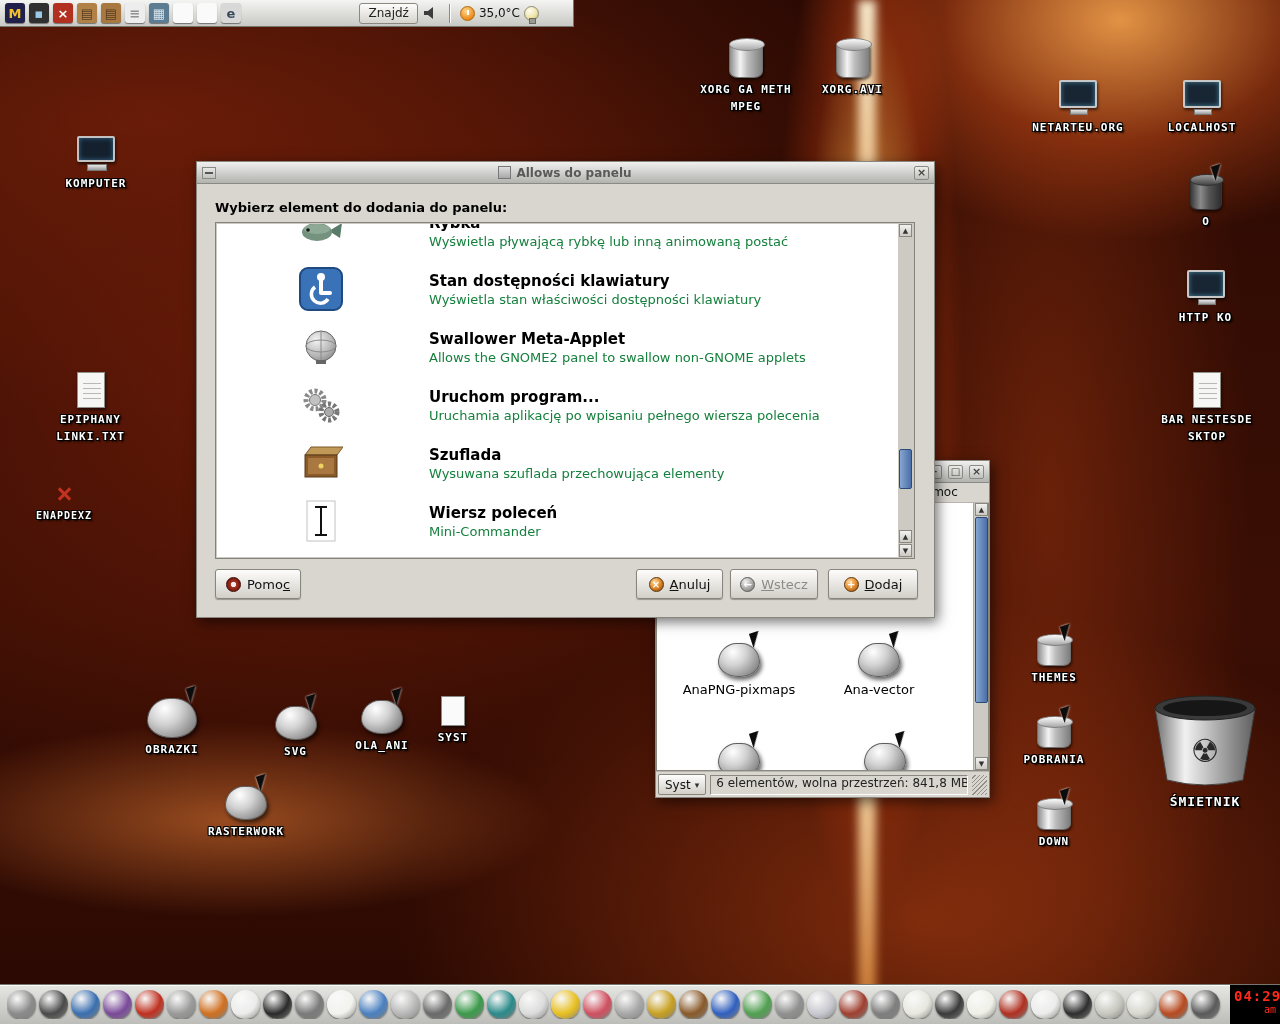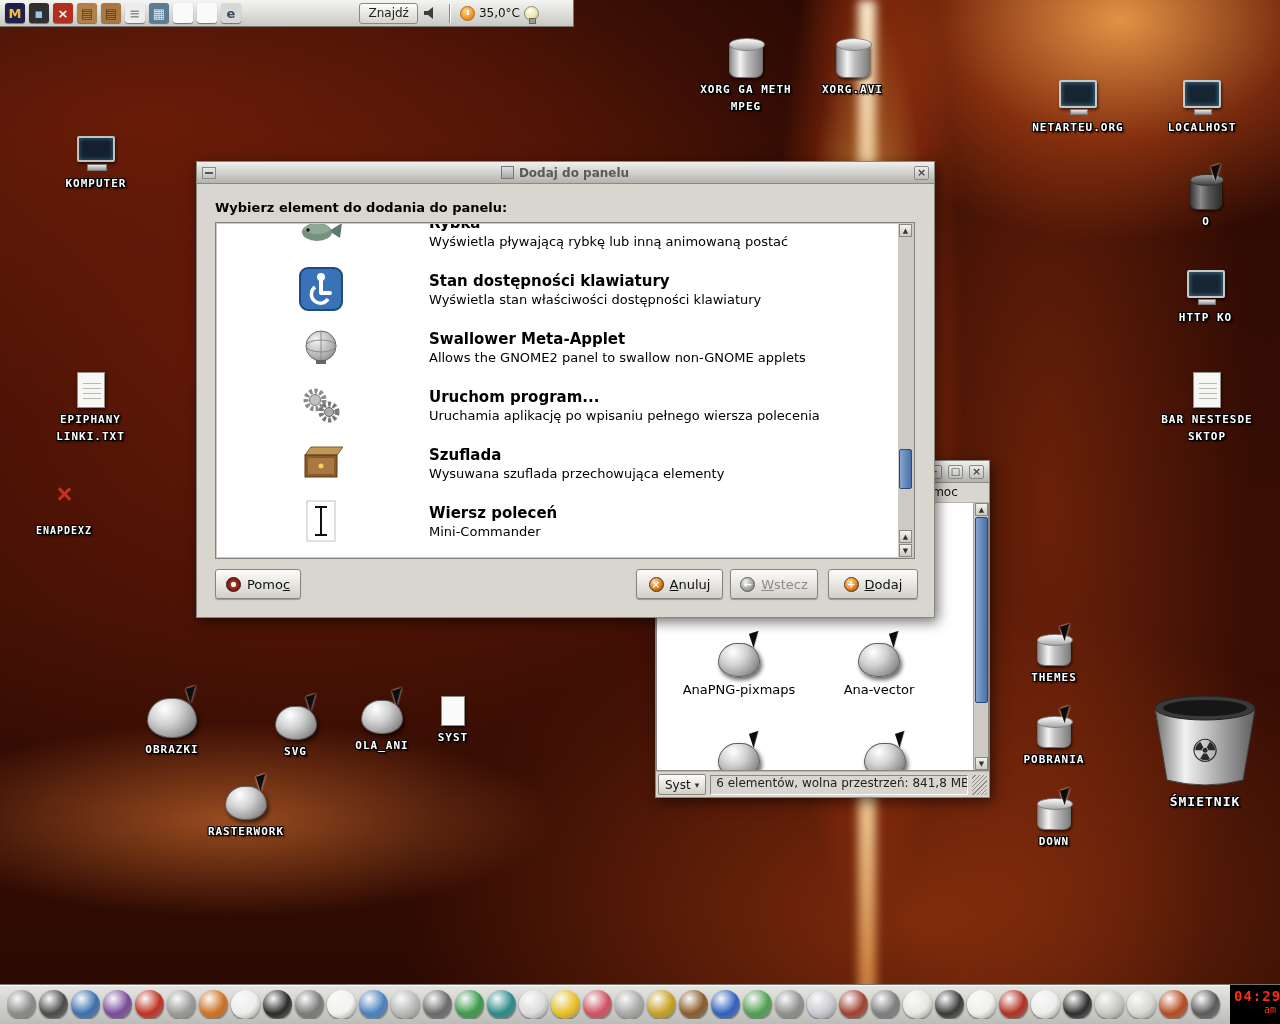--- a/index.html
+++ b/index.html
@@ -36,21 +36,21 @@
   .clock-ico { width:15px; height:15px; border-radius:50%; border:1px solid #b06a10;
     background:radial-gradient(circle at 40% 32%, #ffd890, #ef9020 65%, #c06810); position:relative; }
   .clock-ico::after { content:""; position:absolute; left:6px; top:3px; width:2px; height:5px; background:#fff; }
   .temp { font:12px "DejaVu Sans",sans-serif; color:#111; }
   .bulb { width:15px; height:15px; border-radius:50%;
     background:radial-gradient(circle at 38% 30%, #fffdf0, #efe4a8 55%, #b8ab6a); border:1px solid #8a8a7a; position:relative; }
   .bulb::after { content:""; position:absolute; left:4px; bottom:-4px; width:5px; height:4px; background:#9a9a92; border:1px solid #6a6a62; }
 
   
   .dicon { position:absolute; display:flex; flex-direction:column; align-items:center; gap:4px; z-index:2; cursor:default; }
-  .dicon.drow { gap:21px; }
+  .dicon.drow { gap:6px; }
   .dlabel { font-family:"DejaVu Sans Mono",monospace; font-weight:bold; font-size:11px; letter-spacing:1px;
     line-height:1.5; color:#fff; text-align:center; white-space:pre-line;
     text-shadow:1px 1px 0 #000, -1px -1px 0 #000, 1px -1px 0 #000, -1px 1px 0 #000, 2px 2px 2px #000; }
   .ic-computer { width:38px; height:26px; border:2px solid #c2c2c2; border-radius:2px; background:#14202e;
     box-shadow:inset 0 0 5px #3a6a8a, 1px 2px 3px rgba(0,0,0,.6); position:relative; margin-bottom:10px; }
   .ic-computer::after { content:""; position:absolute; left:8px; bottom:-11px; width:18px; height:5px;
     background:linear-gradient(#e8e8e8,#9a9a9a); border:1px solid #777; }
   .ic-monitor { width:38px; height:28px; border:2px solid #c8c8c8; border-radius:2px; background:#182634;
     box-shadow:inset 0 0 5px #46809a, 1px 2px 3px rgba(0,0,0,.6); position:relative; margin-bottom:8px; }
   .ic-monitor::after { content:""; position:absolute; left:9px; bottom:-9px; width:16px; height:4px;
@@ -103,21 +103,21 @@
   .dialog { position:absolute; left:196px; top:161px; width:739px; height:457px; z-index:20;
     background:#d9d6d0; border:1px solid #88867e; box-shadow:3px 4px 12px rgba(0,0,0,.55); }
   .prompt { position:absolute; left:18px; top:38px; font:bold 13px "DejaVu Sans",sans-serif; color:#000; }
   .listbox { position:absolute; left:18px; top:60px; width:700px; height:337px;
     border:1px solid #84827a; background:#cdcac4; }
   .list-view { position:absolute; left:1px; top:1px; right:16px; bottom:1px; background:#fff; overflow:hidden; }
   .litem { height:58px; display:flex; align-items:center; }
   .li-icon { width:48px; height:48px; margin-left:80px; display:flex; align-items:center; justify-content:center; flex:none; }
   .li-text { margin-left:84px; }
   .li-title { font:bold 15px "DejaVu Sans",sans-serif; color:#000; }
-  .li-desc { font:13px "DejaVu Sans",sans-serif; color:#000000; margin-top:2px; }
+  .li-desc { font:13px "DejaVu Sans",sans-serif; color:#15803d; margin-top:2px; }
   .vscroll { position:absolute; top:1px; bottom:1px; right:1px; width:15px; background:#cdcac4; }
   .sb-btn { position:absolute; left:1px; width:13px; height:13px; background:linear-gradient(#f2f2f0,#ccc9c2);
     border:1px solid #8a887f; display:flex; align-items:center; justify-content:center; font-size:7px; color:#333; }
   .sb-up { top:0; } .sb-up::before { content:"▲"; }
   .sb-dn1 { bottom:14px; } .sb-dn1::before { content:"▲"; }
   .sb-dn2 { bottom:0; } .sb-dn2::before { content:"▼"; }
   .sb-thumb { position:absolute; left:1px; width:13px; border:1px solid #2a4a78; border-radius:2px;
     background:linear-gradient(90deg,#86a6d2,#4a6fa8); }
   .dlg-thumb { top:225px; height:40px; }
   .btn { position:absolute; bottom:18px; height:30px; display:flex; align-items:center; justify-content:center; gap:6px;
@@ -354,21 +354,21 @@
       <div class="status-field">6 elementów, wolna przestrzeń: 841,8 MB</div>
       <div class="grip"></div>
     </div>
   </div>
 
   <div class="dialog">
     <div class="titlebar">
       <span class="tb-menu"></span>
       <span class="tb-title-wrap">
         <span class="tb-ico"></span>
-        <span class="tb-title">Dodaj do panelu</span>
+        <span class="tb-title">Allows do panelu</span>
       </span>
       <span class="tb-btn tb-close"></span>
     </div>
     <div class="prompt">Wybierz element do dodania do panelu:</div>
 
     <div class="listbox">
       <div class="list-view">
 
         <div class="litem" style="margin-top:-22px">
           <span class="li-icon">

